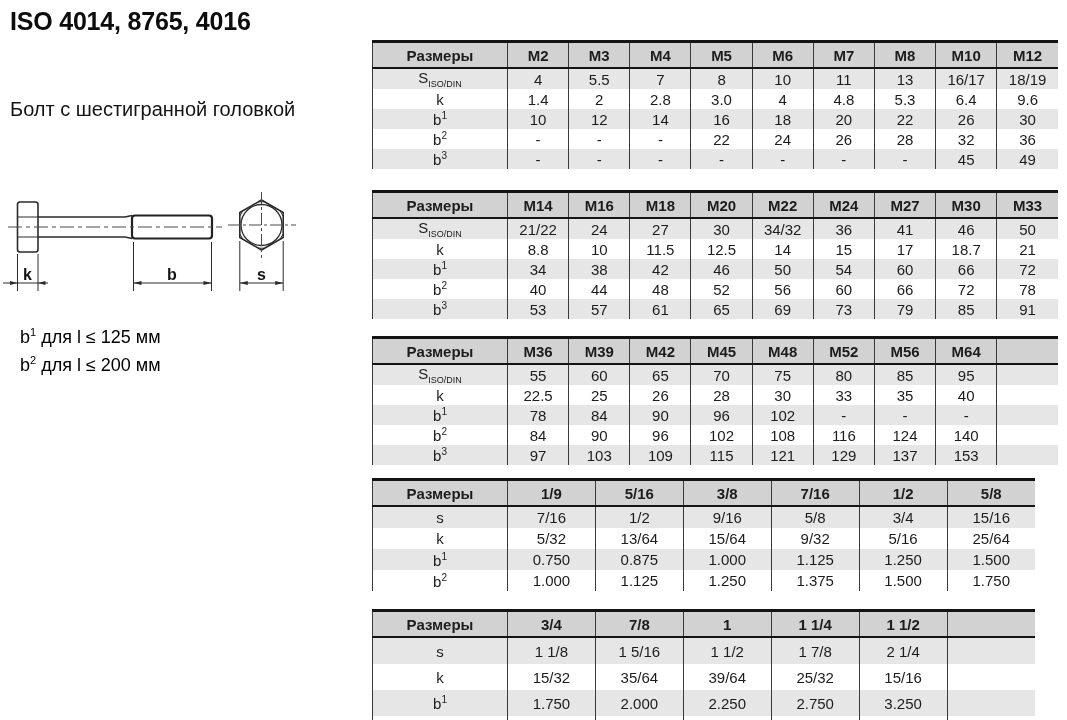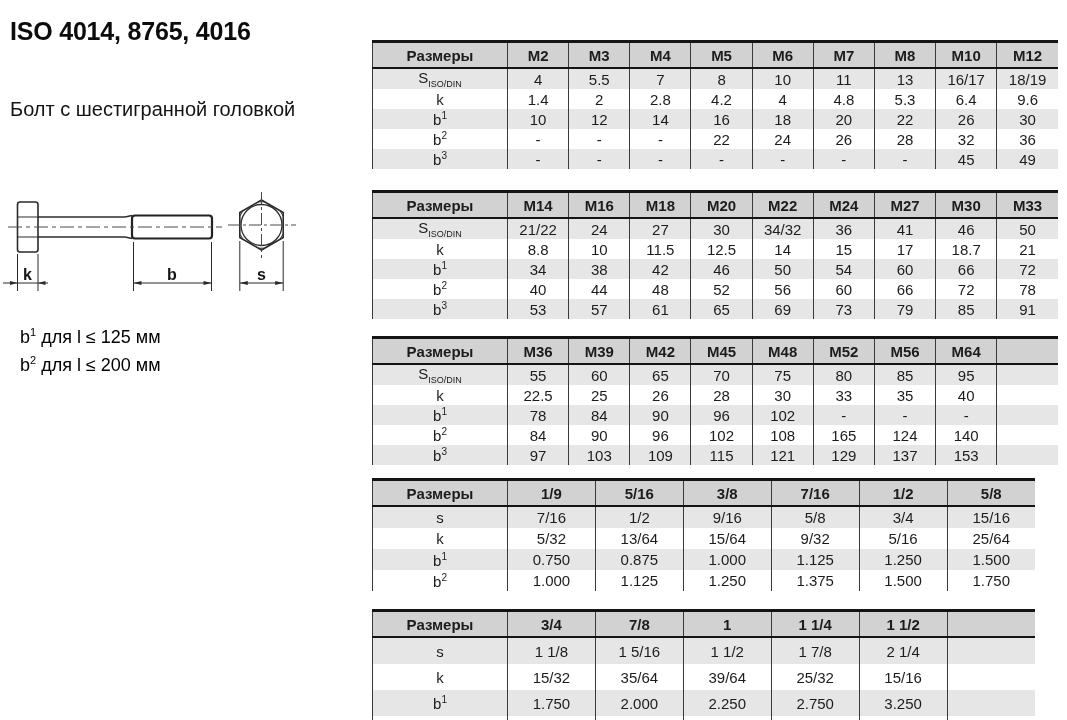--- a/index.html
+++ b/index.html
@@ -5,21 +5,21 @@
   html,body{margin:0;padding:0;}
   body{
     width:1067px;height:720px;background:#ffffff;
     font-family:"Liberation Sans","DejaVu Sans",sans-serif;
     position:relative;overflow:hidden;color:#111;
   }
   .page{position:absolute;inset:0;}
 
   
   .left-panel{position:absolute;left:0;top:0;width:370px;height:720px;}
-  .title{position:absolute;left:10px;top:6px;font-weight:bold;font-size:25px;line-height:31px;color:#0c0c0c;letter-spacing:-0.2px;margin-top:10px;}
+  .title{position:absolute;left:10px;top:6px;font-weight:bold;font-size:25px;line-height:31px;color:#0c0c0c;letter-spacing:-0.2px;}
   .subtitle{position:absolute;left:10px;top:95px;font-size:20px;line-height:28px;color:#141414;text-align:center;}
   .drawing-svg{position:absolute;left:0;top:186px;}
   .footnotes{position:absolute;left:20px;top:321px;font-size:18px;line-height:23px;color:#000000;}
   .footnotes sup{font-size:11px;}
 
   
   .right-panel{position:absolute;left:372px;top:0;width:695px;height:720px;margin-top:32px;}
   .tbl{position:absolute;left:0;}
   .tbl-0{top:8px;width:686px;}
   .tbl-1{top:158px;width:686px;}
@@ -177,21 +177,21 @@
               <td>11</td>
               <td>13</td>
               <td>16/17</td>
               <td>18/19</td>
             </tr>
             <tr>
               <td>k</td>
               <td>1.4</td>
               <td>2</td>
               <td>2.8</td>
-              <td>4.2</td>
+              <td>3.0</td>
               <td>4</td>
               <td>4.8</td>
               <td>5.3</td>
               <td>6.4</td>
               <td>9.6</td>
             </tr>
             <tr>
               <td>b<sup>1</sup></td>
               <td>10</td>
               <td>12</td>
@@ -387,21 +387,21 @@
               <td>-</td>
               <td></td>
             </tr>
             <tr>
               <td>b<sup>2</sup></td>
               <td>84</td>
               <td>90</td>
               <td>96</td>
               <td>102</td>
               <td>108</td>
-              <td>165</td>
+              <td>116</td>
               <td>124</td>
               <td>140</td>
               <td></td>
             </tr>
             <tr>
               <td>b<sup>3</sup></td>
               <td>97</td>
               <td>103</td>
               <td>109</td>
               <td>115</td>

